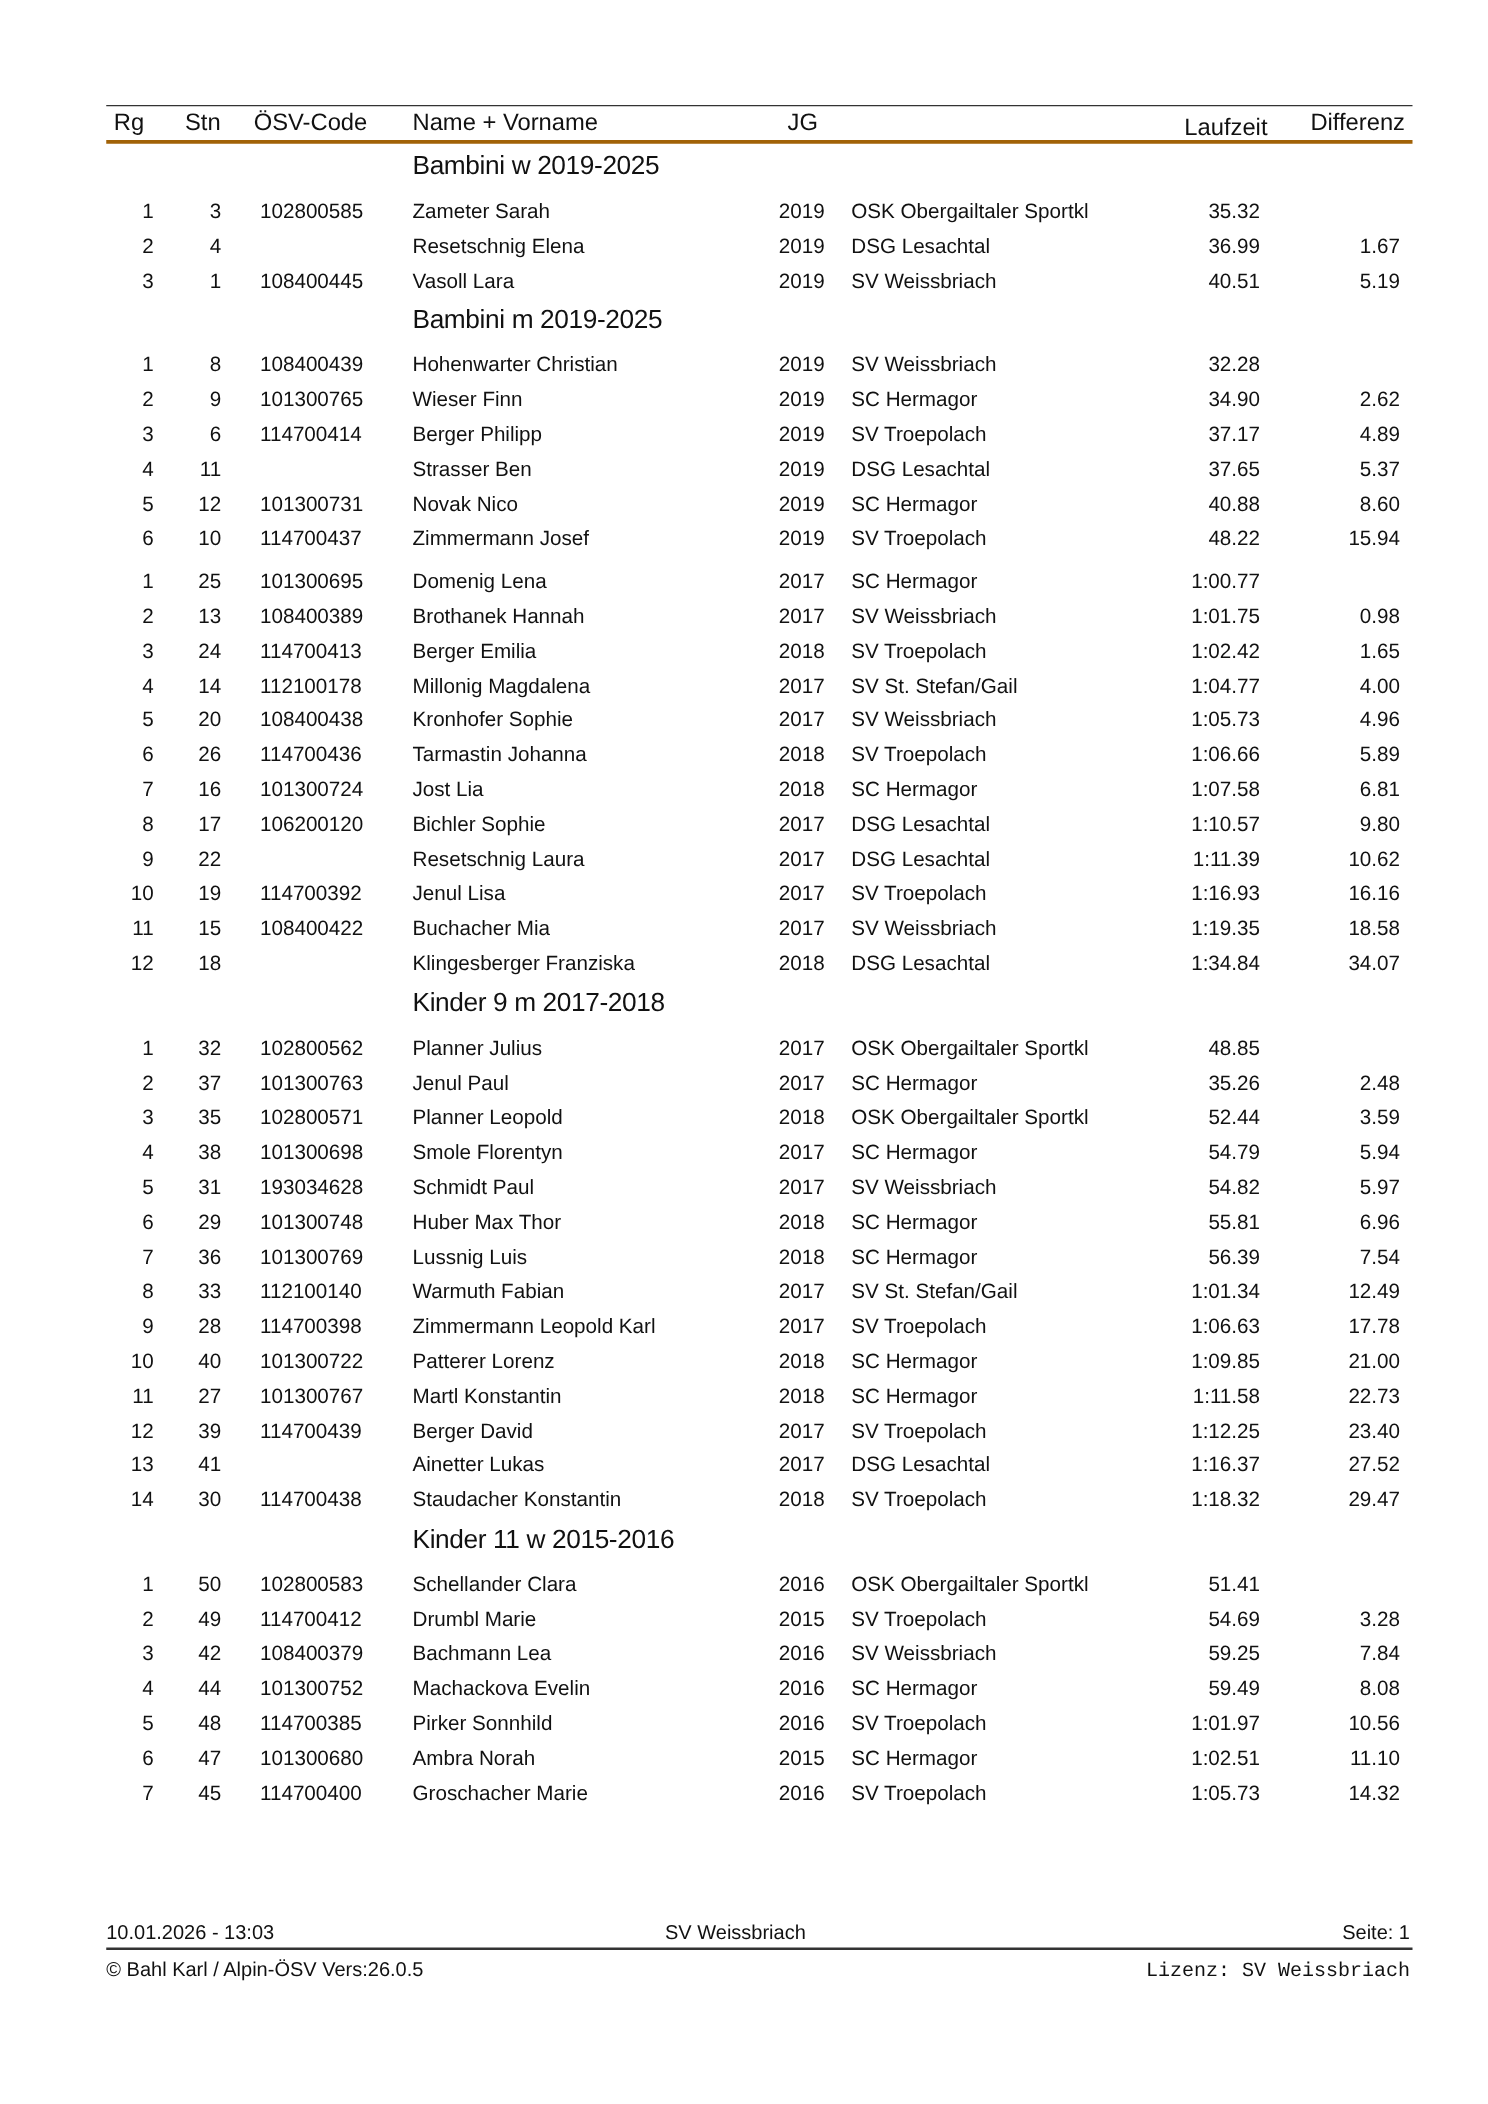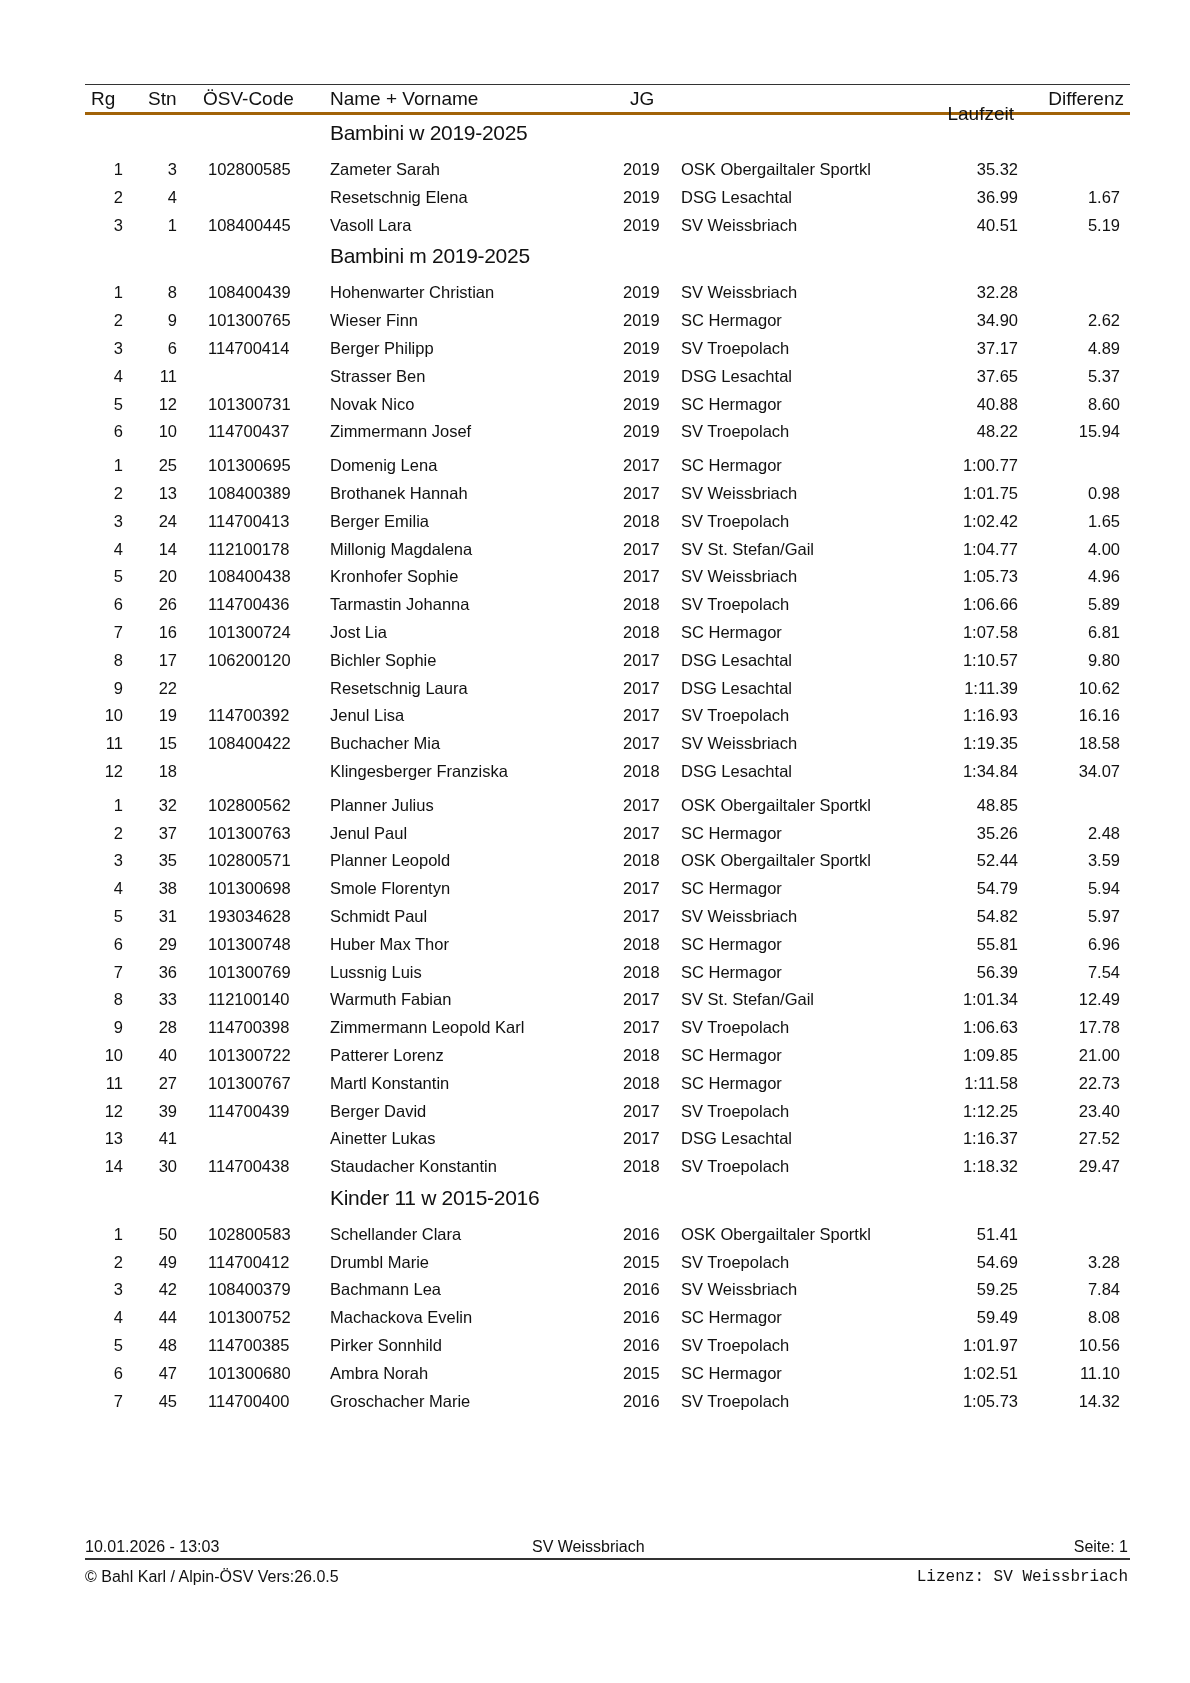--- a/index.html
+++ b/index.html
@@ -12,37 +12,37 @@
     .header-row {
       position: absolute; left: 0; right: 0; top: 86px; height: 26px;
       font-size: 19px; border-bottom: 3px solid #a16207;
     }
     .cell { position: absolute; white-space: nowrap; }
     .h-rg { left: 6px; top: 2px; }
     .h-stn { left: 63px; top: 2px; }
     .h-code { left: 118px; top: 2px; }
     .h-name { left: 245px; top: 2px; }
     .h-jg { left: 545px; top: 2px; }
-    .h-time { right: 116px; top: 17px; margin-left: 22px; }
+    .h-time { right: 116px; top: 6px; margin-left: 22px; }
     .h-diff { right: 6px; top: 2px; }
 
     .body { position: absolute; left: 0; right: 0; top: 116px; }
     .cat-title {
       position: relative; height: 34px; font-size: 21px; padding-left: 245px;
       line-height: 34px; letter-spacing: -0.3px;
     }
     .cat-gap { height: 6px; }
     .row { position: relative; height: 27.8px; font-size: 16.5px; line-height: 27.8px; }
     .c-rg { width: 38px; text-align: right; left: 0; }
     .c-stn { width: 92px; text-align: right; left: 0; }
     .c-code { left: 123px; }
     .c-name { left: 245px; }
     .c-jg { left: 538px; }
     .c-club { left: 596px; }
-    .c-time { right: 112px; text-align: left; }
+    .c-time { right: 122px; text-align: left; }
     .c-diff { right: 10px; text-align: right; }
 
     .footer-top { position: absolute; left: 0; right: 0; top: 1536px; height: 22px; font-size: 16px; border-bottom: 2px solid #333; }
     .f-date { left: 0; top: 2px; }
     .f-club { left: 447px; top: 2px; }
     .f-page { right: 2px; top: 2px; }
     .footer-bottom { position: absolute; left: 0; right: 0; top: 1568px; height: 22px; font-size: 16px; }
     .f-copy { left: 0; top: 0; text-align: center; }
     .f-lic { right: 2px; top: 0; font-family: Liberation Mono, monospace; }
   </style>
@@ -270,20 +270,21 @@
       <div class="row">
         <span class="cell c-rg">12</span>
         <span class="cell c-stn">18</span>
         <span class="cell c-code"></span>
         <span class="cell c-name">Klingesberger Franziska</span>
         <span class="cell c-jg">2018</span>
         <span class="cell c-club">DSG Lesachtal</span>
         <span class="cell c-time">1:34.84</span>
         <span class="cell c-diff">34.07</span>
       </div>
+      <div class="cat-title">Kinder 9 m  2017-2018</div>
       <div class="cat-gap"></div>
       <div class="row">
         <span class="cell c-rg">1</span>
         <span class="cell c-stn">32</span>
         <span class="cell c-code">102800562</span>
         <span class="cell c-name">Planner Julius</span>
         <span class="cell c-jg">2017</span>
         <span class="cell c-club">OSK Obergailtaler Sportkl</span>
         <span class="cell c-time">48.85</span>
         <span class="cell c-diff"></span>

